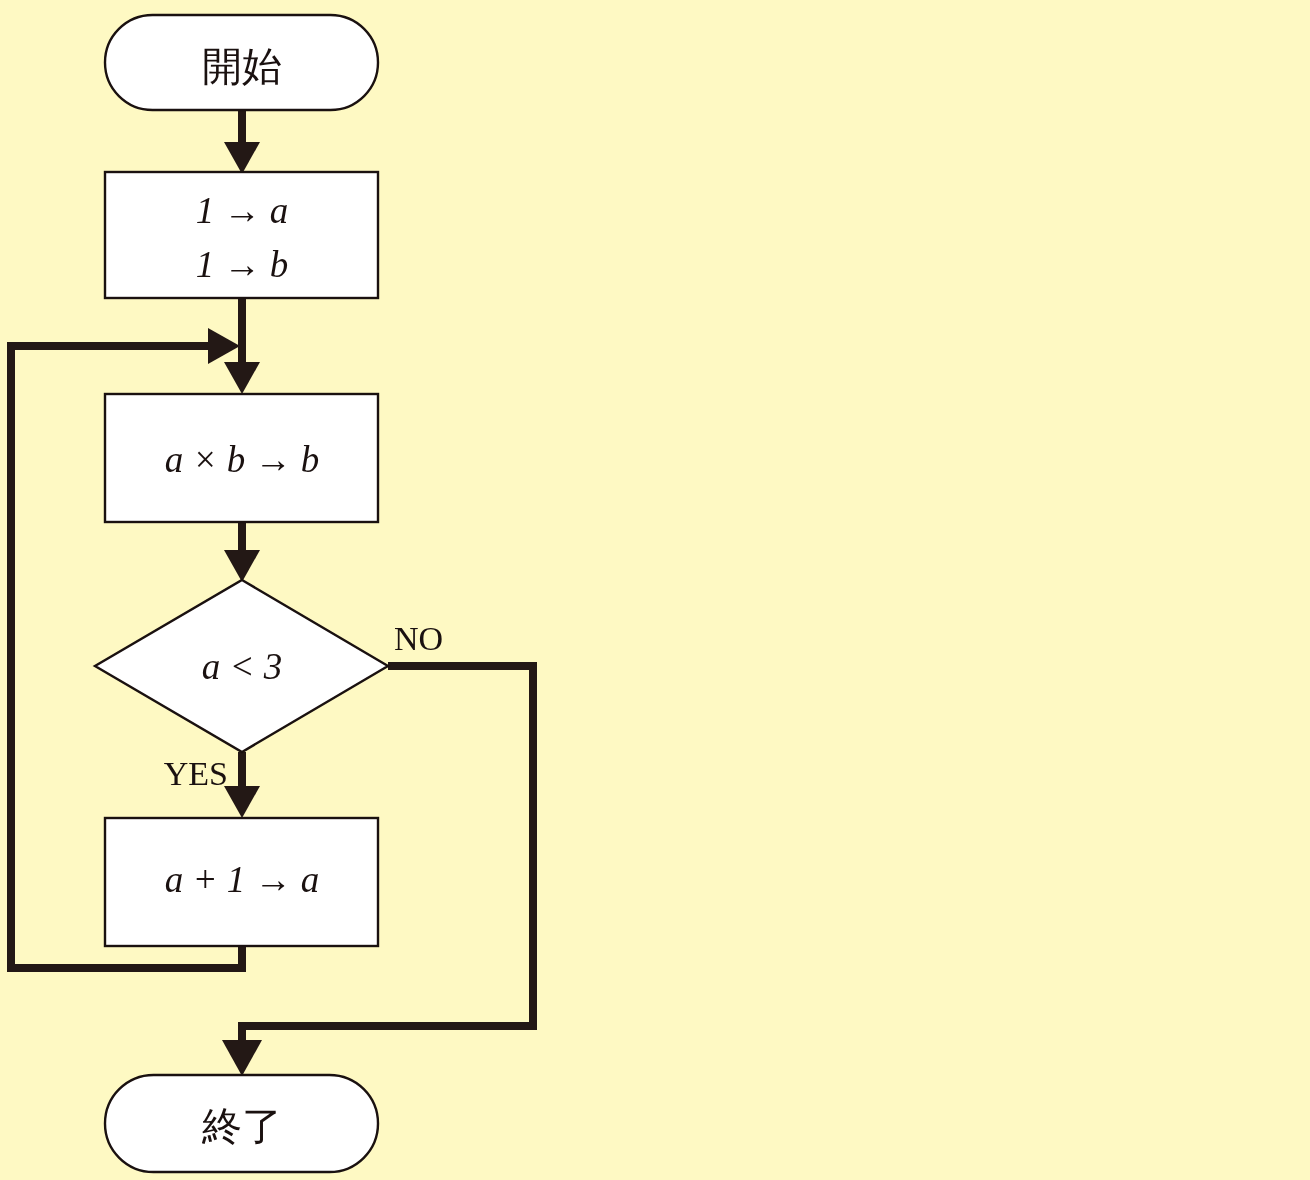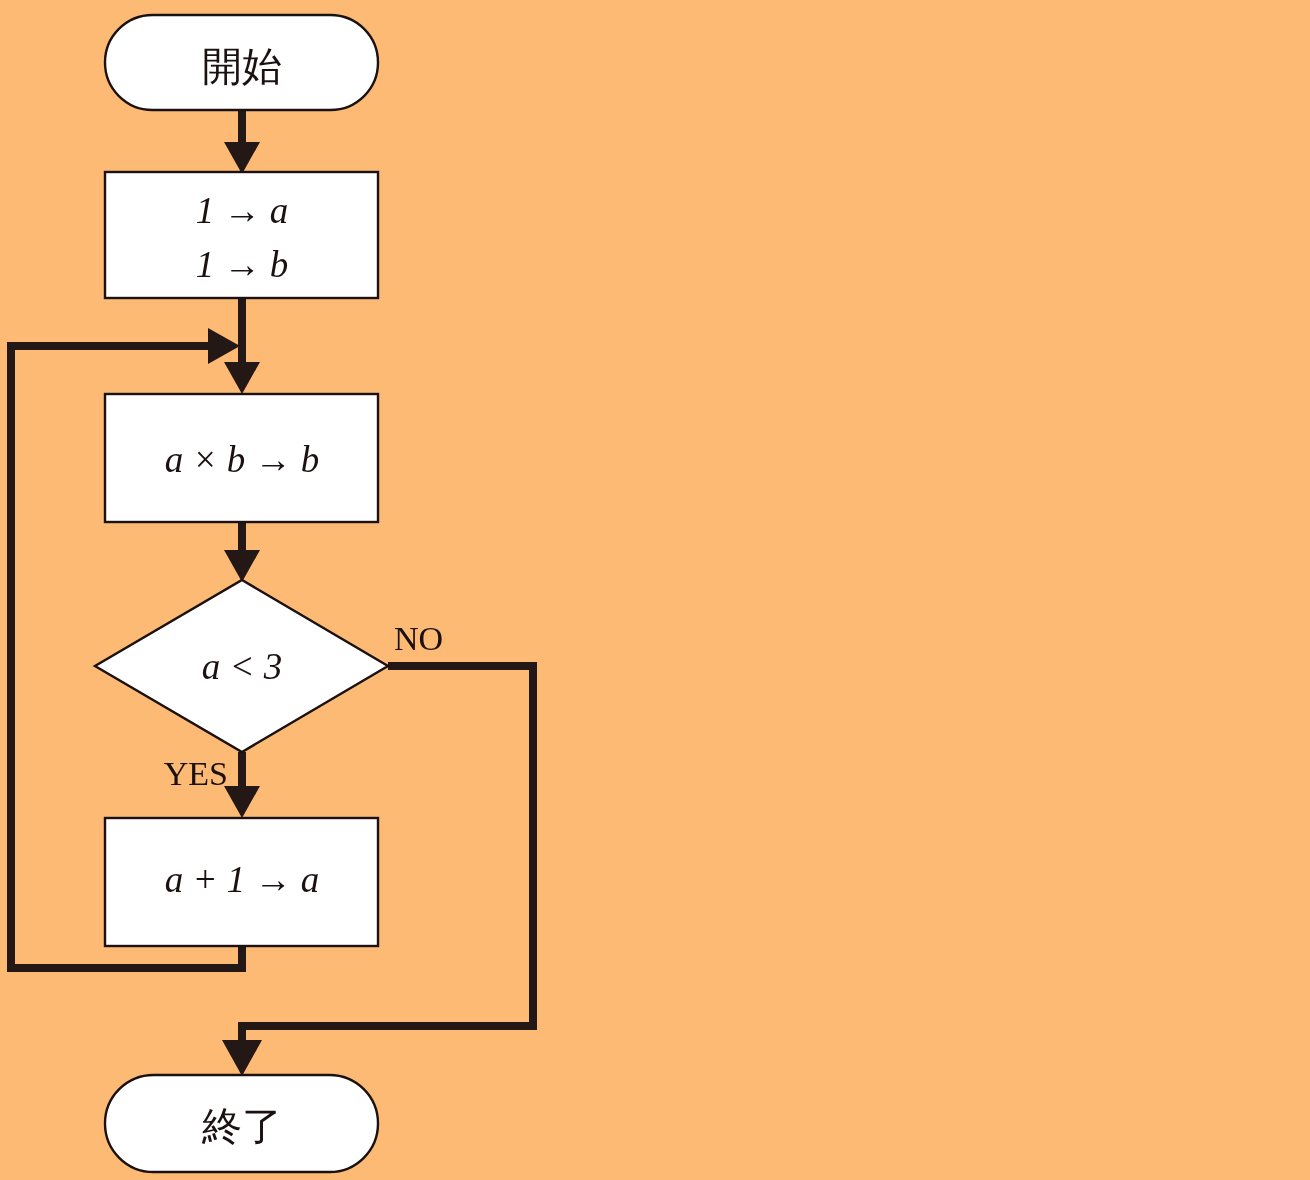--- a/index.html
+++ b/index.html
@@ -7,21 +7,21 @@
     padding: 0;
     background: #ffffff;
   }
   body {
     font-family: "Liberation Serif", "DejaVu Serif", serif;
   }
   #flowchart-canvas {
     position: relative;
     width: 1310px;
     height: 1180px;
-    background: #fdba74;
+    background: #fef9c3;
     overflow: hidden;
   }
   #flow-svg {
     position: absolute;
     left: 0;
     top: 0;
     width: 1310px;
     height: 1180px;
   }
   .node-text {

